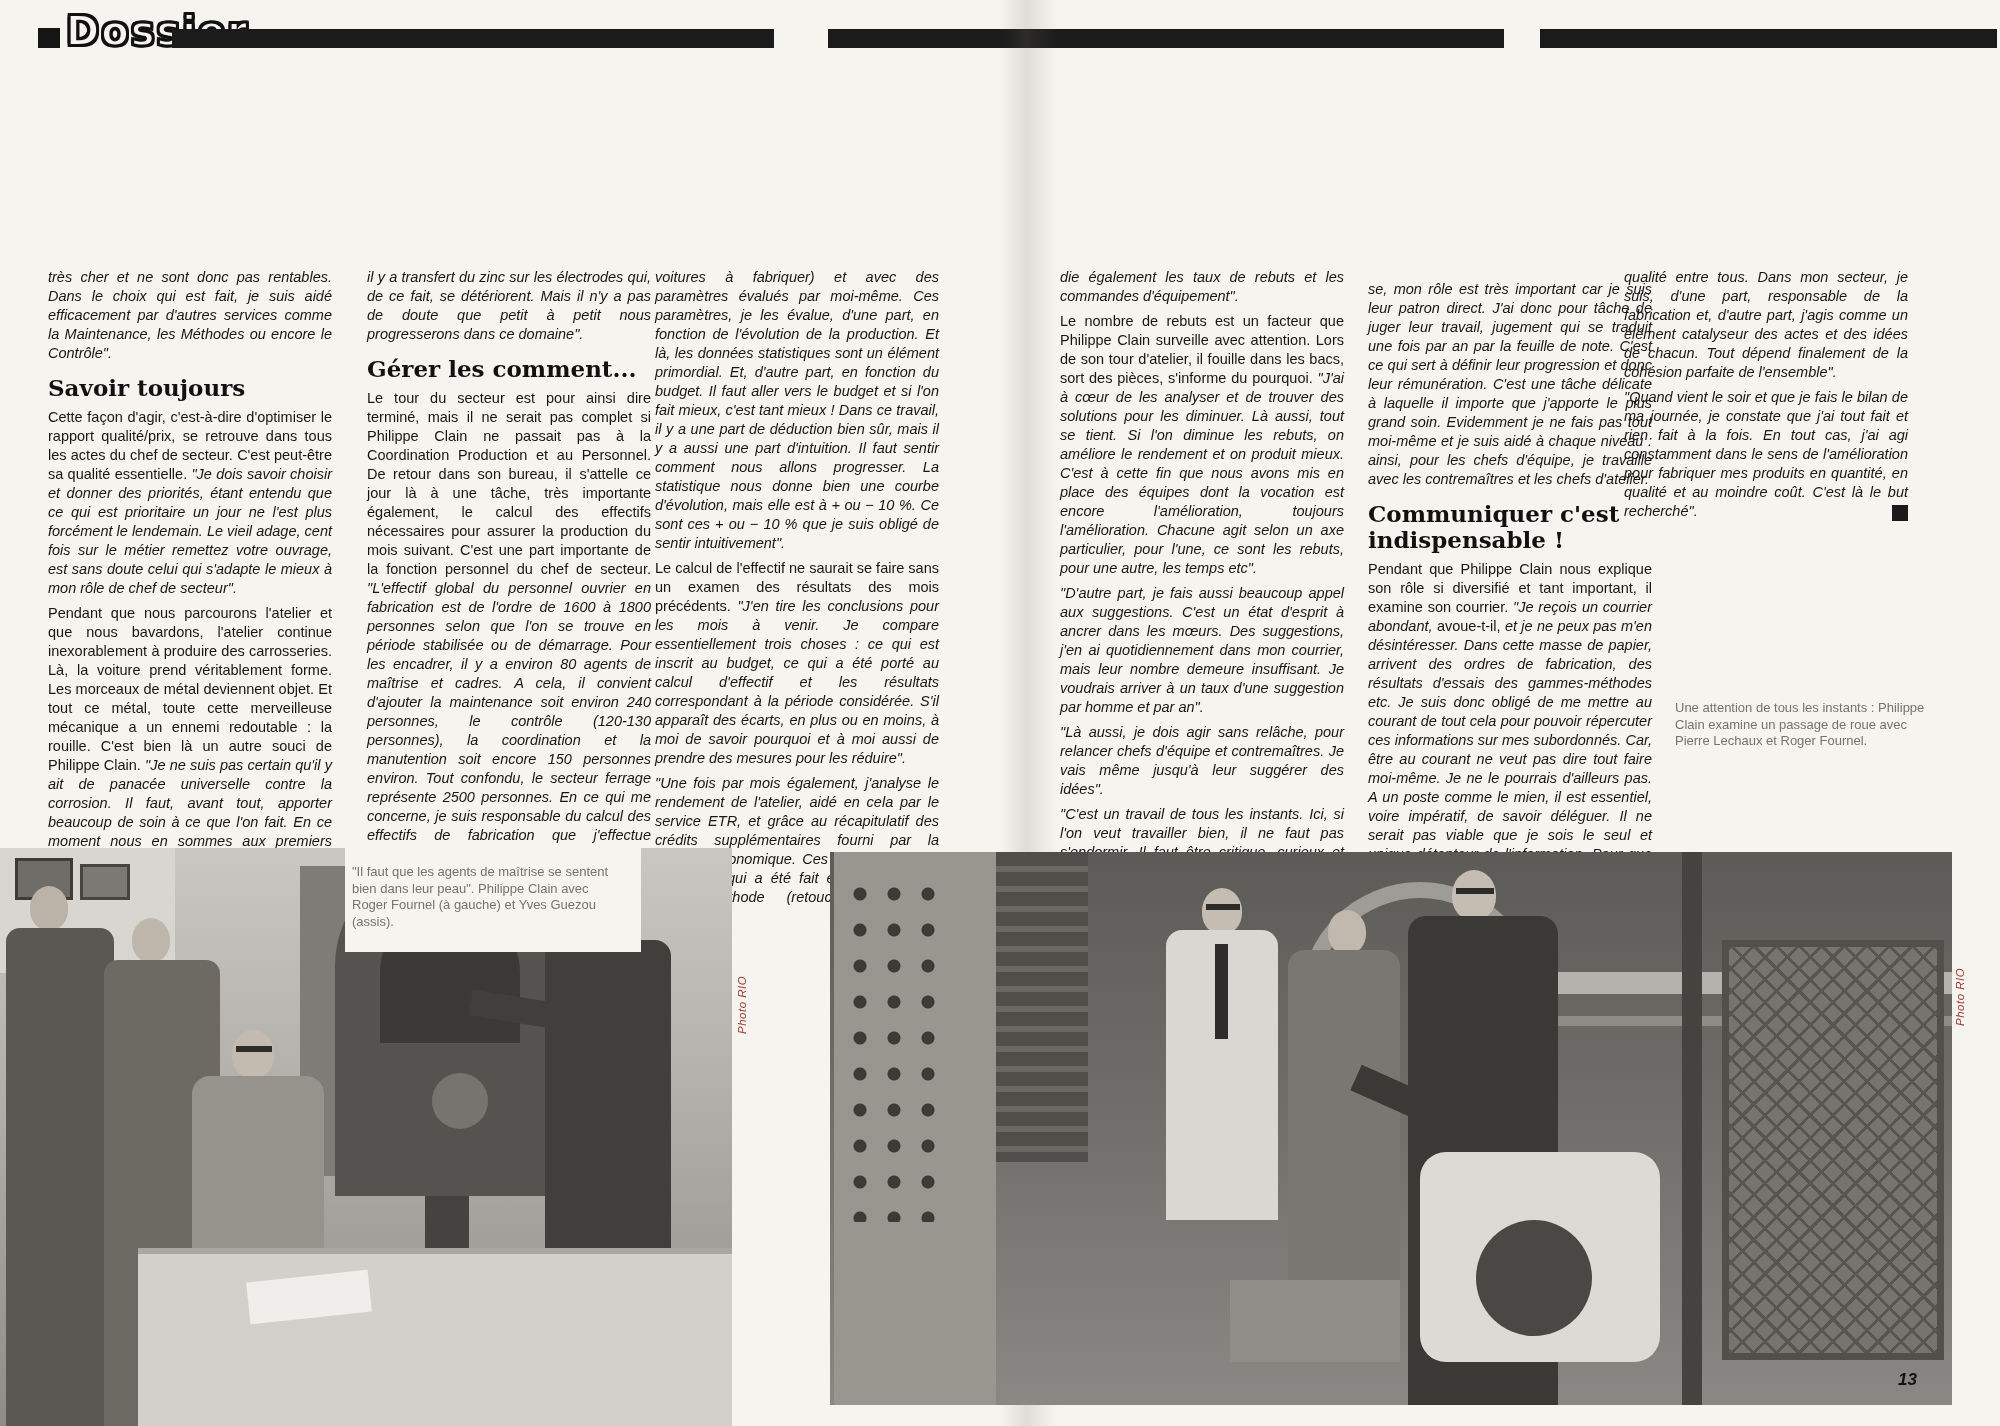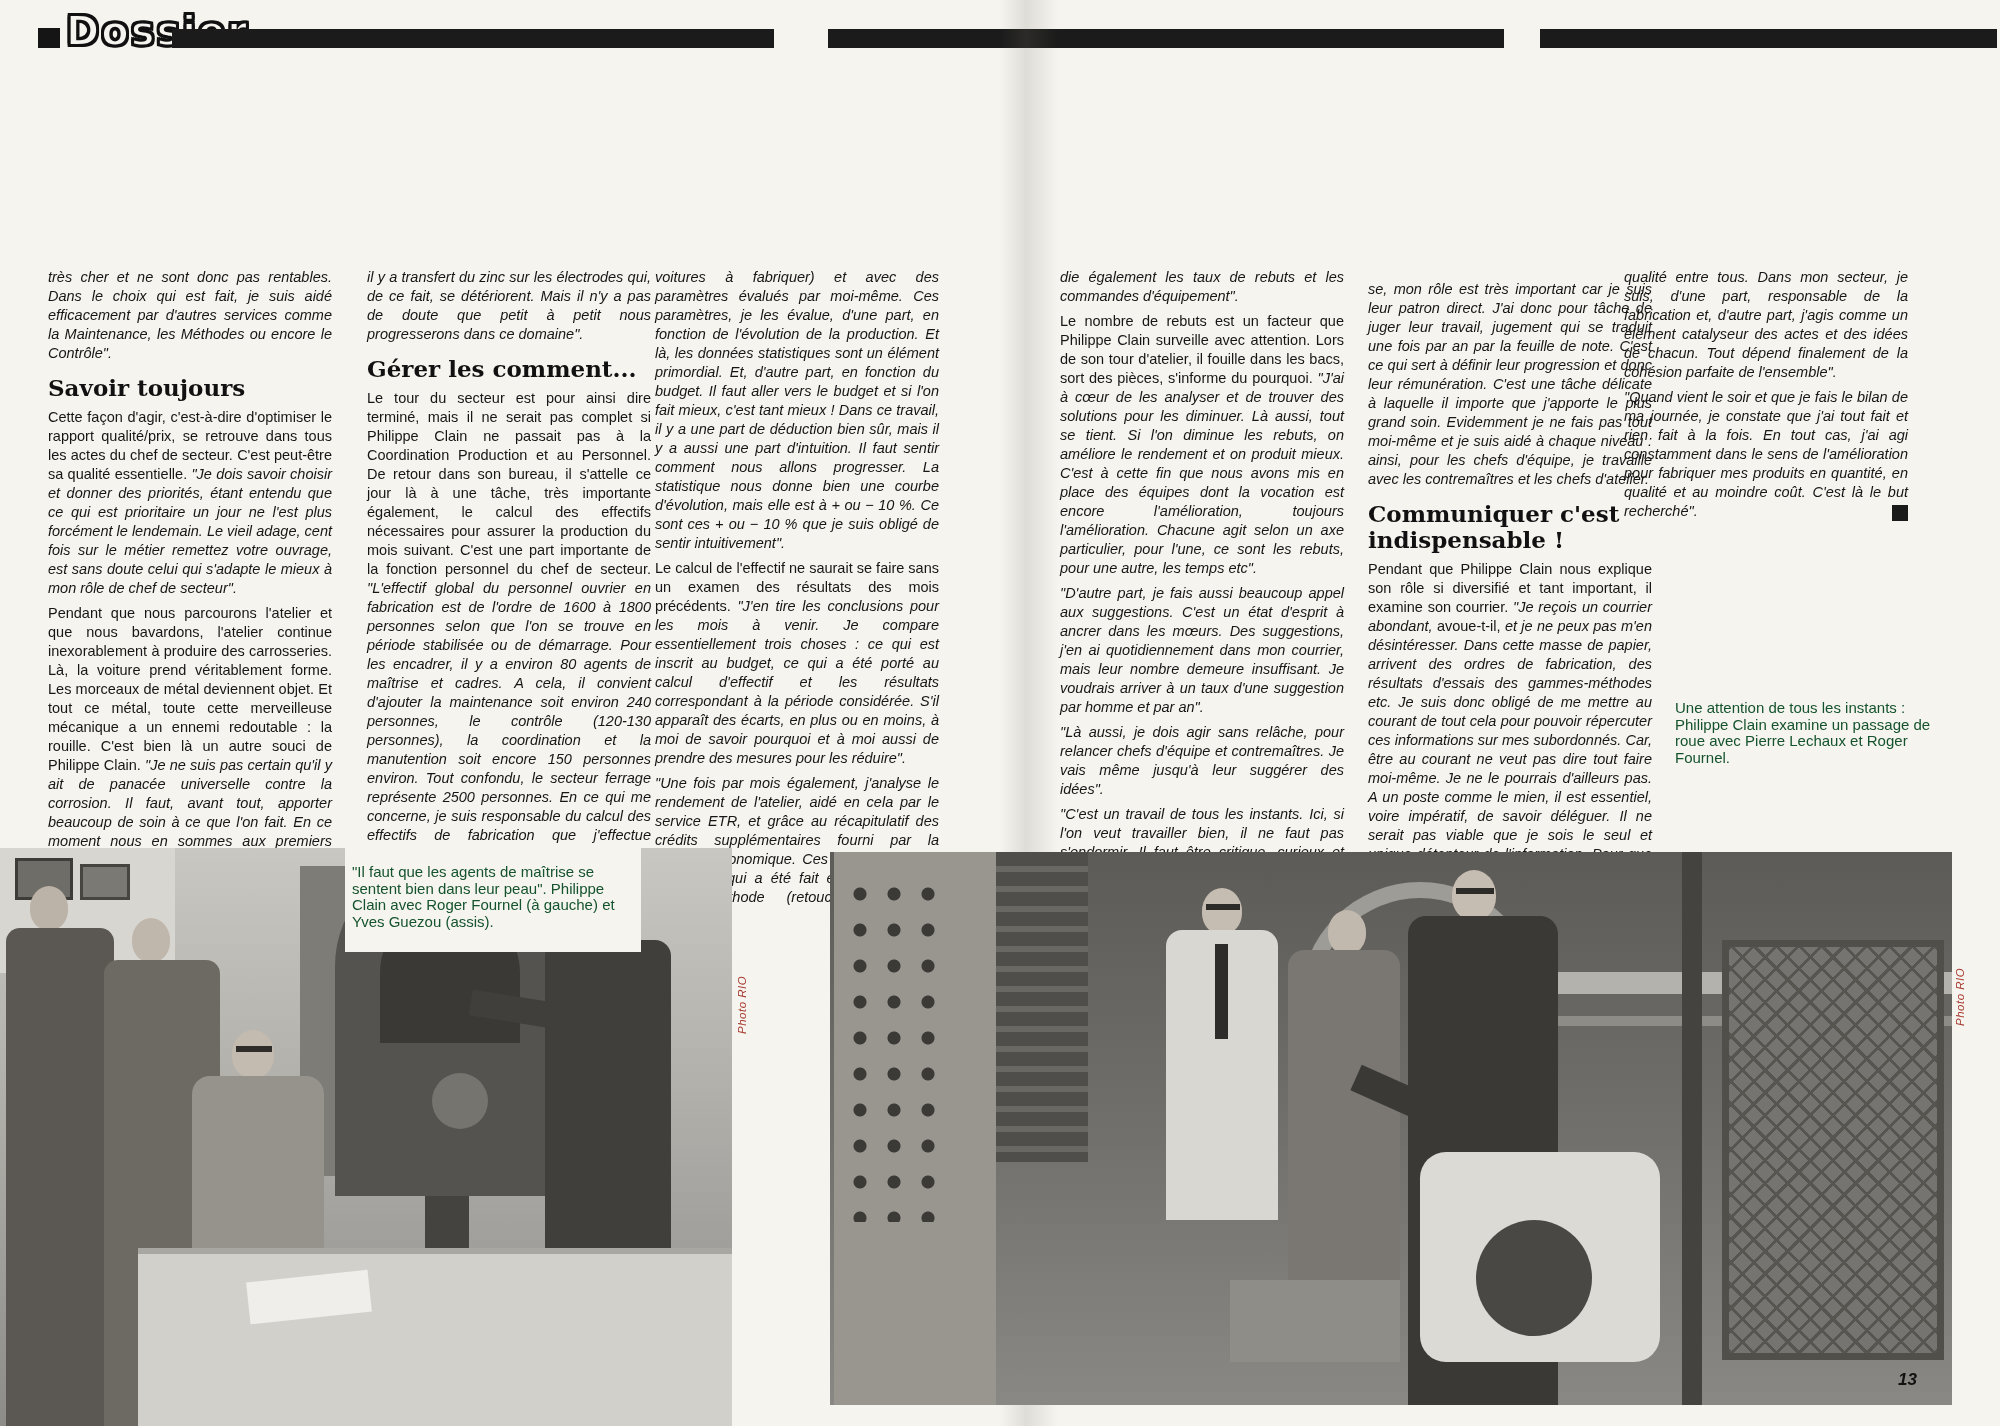--- a/index.html
+++ b/index.html
@@ -15,21 +15,21 @@
                     -2px 0 0 #111,2px 0 0 #111,0 -2px 0 #111,0 2px 0 #111;}
   
   .col{position:absolute;top:268px;width:284px;font-size:14.5px;line-height:19px;
        text-align:justify;hyphens:auto;-webkit-hyphens:auto;}
   .col p{margin:0 0 6px 0;}
   .col h2{margin:12px 0 7px 0;font-family:"DejaVu Serif",serif;font-weight:bold;
           font-size:23px;line-height:26px;color:#111;text-align:left;}
   .it{font-style:italic;}
   .endmark{float:right;width:16px;height:16px;background:#1a1a1a;margin:3px 0 0 6px;}
   
-  .caption{position:absolute;font-size:15px;line-height:16.5px;color:#14532d;text-align:left;}
+  .caption{position:absolute;font-size:13px;line-height:16.5px;color:#737373;text-align:left;}
   .vcredit{position:absolute;writing-mode:vertical-rl;transform:rotate(180deg);
            font-style:italic;font-size:11.5px;color:#a83a30;letter-spacing:.5px;}
   #pageno{position:absolute;left:1898px;top:1370px;font-size:17px;font-weight:bold;color:#111;font-style:italic;}
   
   .photo{position:absolute;overflow:hidden;}
   .ph{position:absolute;}
   #gutter{position:absolute;left:1000px;top:0;width:58px;height:1426px;
           background:linear-gradient(90deg,rgba(120,115,105,0) 0%,rgba(120,115,105,.18) 45%,rgba(120,115,105,0) 100%);}
   .head{border-radius:50% 50% 45% 45%;}
   .mesh{background:

